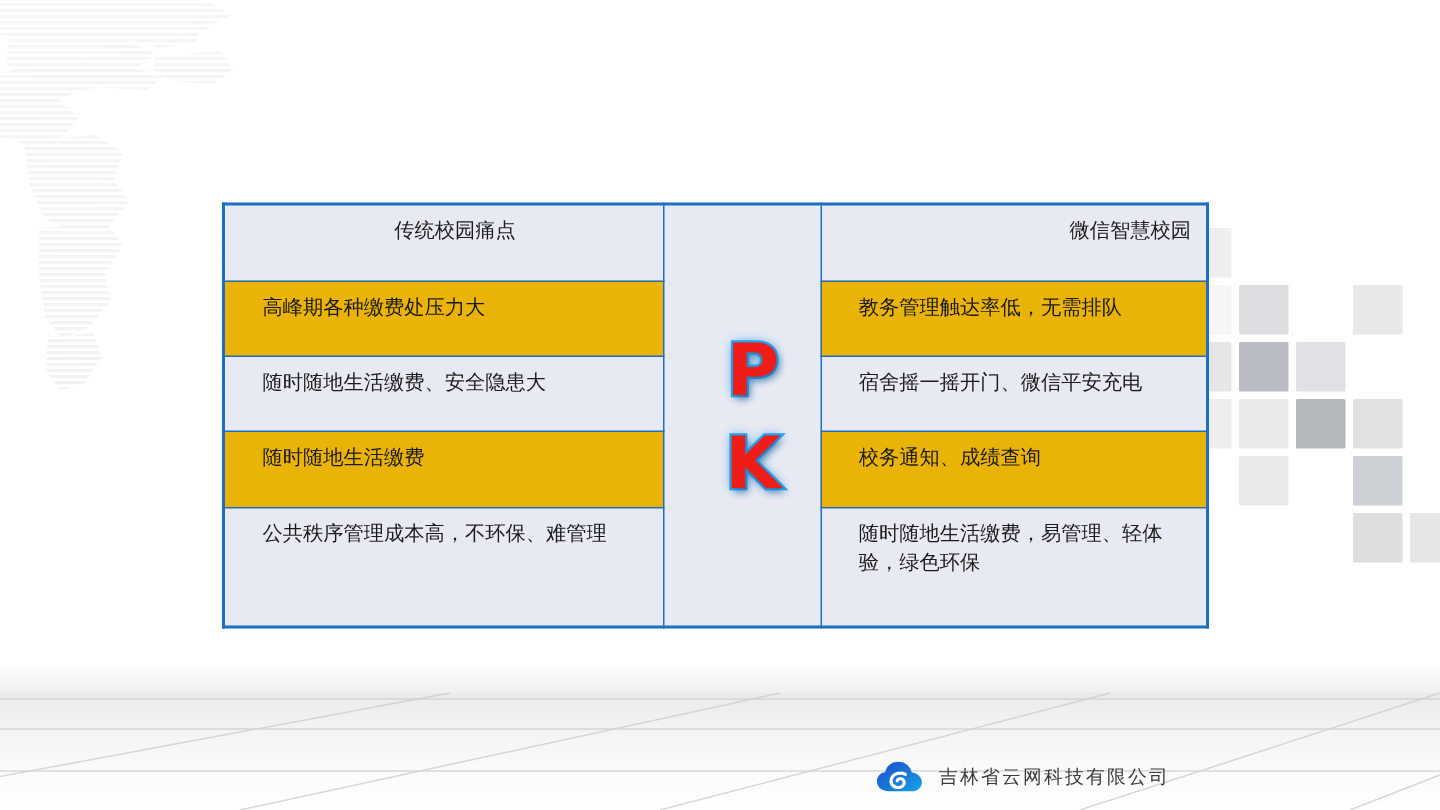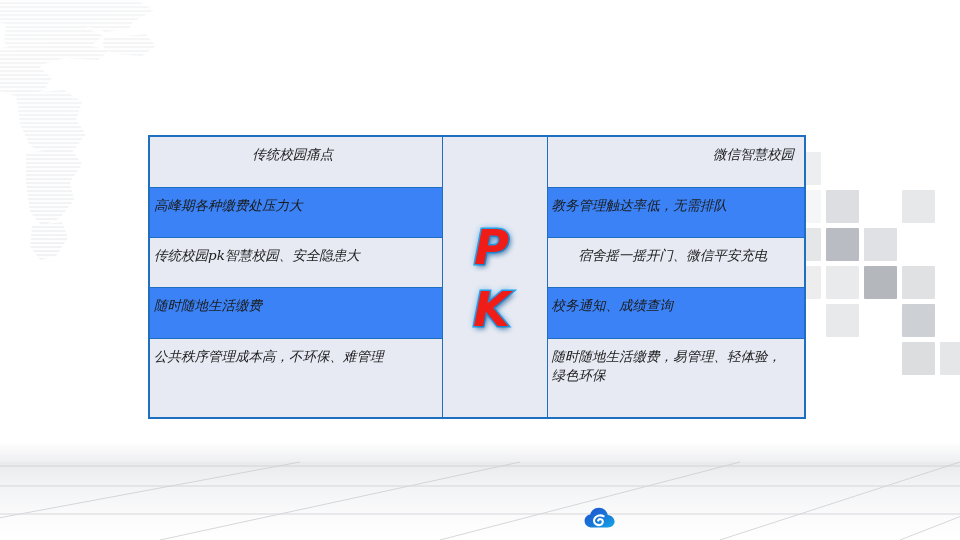--- a/index.html
+++ b/index.html
@@ -40,37 +40,36 @@
 
   
   .tablewrap{position:absolute;left:148px;top:135px;width:658px;height:284px;}
   table.cmp{
     border-collapse:collapse;width:658px;height:284px;table-layout:fixed;
     border:2px solid #1f6fc0;
   }
   table.cmp td{
     border:1px solid #1f6fc0;
     vertical-align:top;
-    padding:8px 10px 6px 4px;
+    padding:8px 10px 6px 25px;
     font-size:13.5px;
     color:#1b1b1b;
     line-height:1.45;
     font-family:"DejaVu Serif","Liberation Serif",serif;
-    font-style:italic;
   }
   col.c-left{width:293px;}
   col.c-mid{width:105px;}
   col.c-right{width:258px;}
 
   .rowA{background:#e7eaf3;}
-  .rowB{background:#3b82f6;}
+  .rowB{background:#eab308;}
 
   .hdr-left{text-align:center;}
   .hdr-right{text-align:right;}
-  .ctr{text-align:center;margin-left:46px;}
+  .ctr{text-align:left;margin-left:46px;}
 
   .midcell{background:#e7eaf3;text-align:center;vertical-align:middle;padding:0;}
   .pkbox{display:flex;flex-direction:column;align-items:center;justify-content:center;
          height:100%;line-height:1;}
   .pk{
     font-family:"DejaVu Sans","Liberation Sans",sans-serif;
     font-weight:bold;font-size:48px;
     color:#ef1c18;
     -webkit-text-stroke:3px #28a9f0;
     paint-order:stroke fill;
@@ -174,21 +173,21 @@
           </td>
           <td class="rowA hdr-right">微信智慧校园</td>
         </tr>
 
         <tr>
           <td class="rowB">高峰期各种缴费处压力大</td>
           <td class="rowB">教务管理触达率低，无需排队</td>
         </tr>
 
         <tr>
-          <td class="rowA">传统校园pk智慧校园、安全隐患大</td>
+          <td class="rowA">随时随地生活缴费、安全隐患大</td>
           <td class="rowA ctr">宿舍摇一摇开门、微信平安充电</td>
         </tr>
 
         <tr>
           <td class="rowB">随时随地生活缴费</td>
           <td class="rowB">校务通知、成绩查询</td>
         </tr>
 
         <tr>
           <td class="rowA">公共秩序管理成本高，不环保、难管理</td>
@@ -207,15 +206,16 @@
           <stop offset="100%" stop-color="#16a6e8"></stop>
         </linearGradient>
       </defs>
       <path d="M8.5 21.5 C3.6 21.5 0.6 18.4 0.6 14.9 C0.6 11.7 3.0 9.1 6.2 8.6
                C7.0 4.6 10.6 1.8 14.9 1.8 C19.4 1.8 23.1 4.9 23.8 9.0
                C27.6 9.3 30.6 12.3 30.6 15.6 C30.6 19.0 27.6 21.5 23.8 21.5 Z" fill="url(#cg)"></path>
       <path d="M19.6 10.2 C16.0 8.4 11.6 9.8 10.3 13.1 C9.3 15.7 10.8 18.3 13.6 18.9
                C15.9 19.4 18.1 18.3 18.7 16.5 C19.2 15.0 18.3 13.5 16.7 13.2
                C15.5 13.0 14.4 13.6 14.1 14.6" fill="none" stroke="#ffffff" stroke-width="2.1" stroke-linecap="round"></path>
     </svg>
+    <span class="company">吉林省云网科技有限公司</span>
   </div>
 
 </div>
 
 </body></html>

